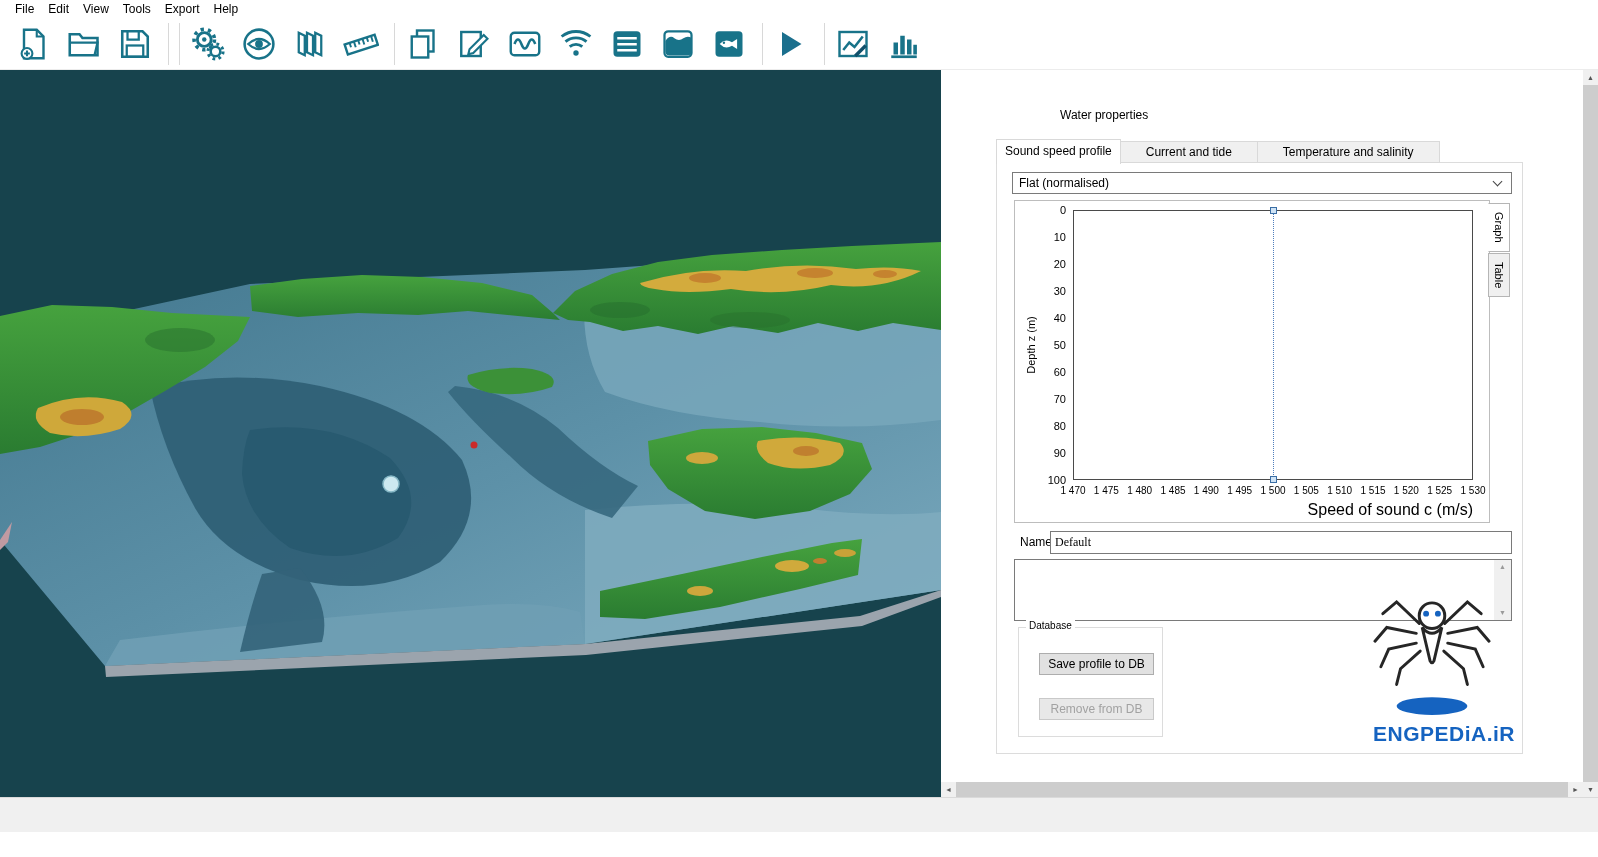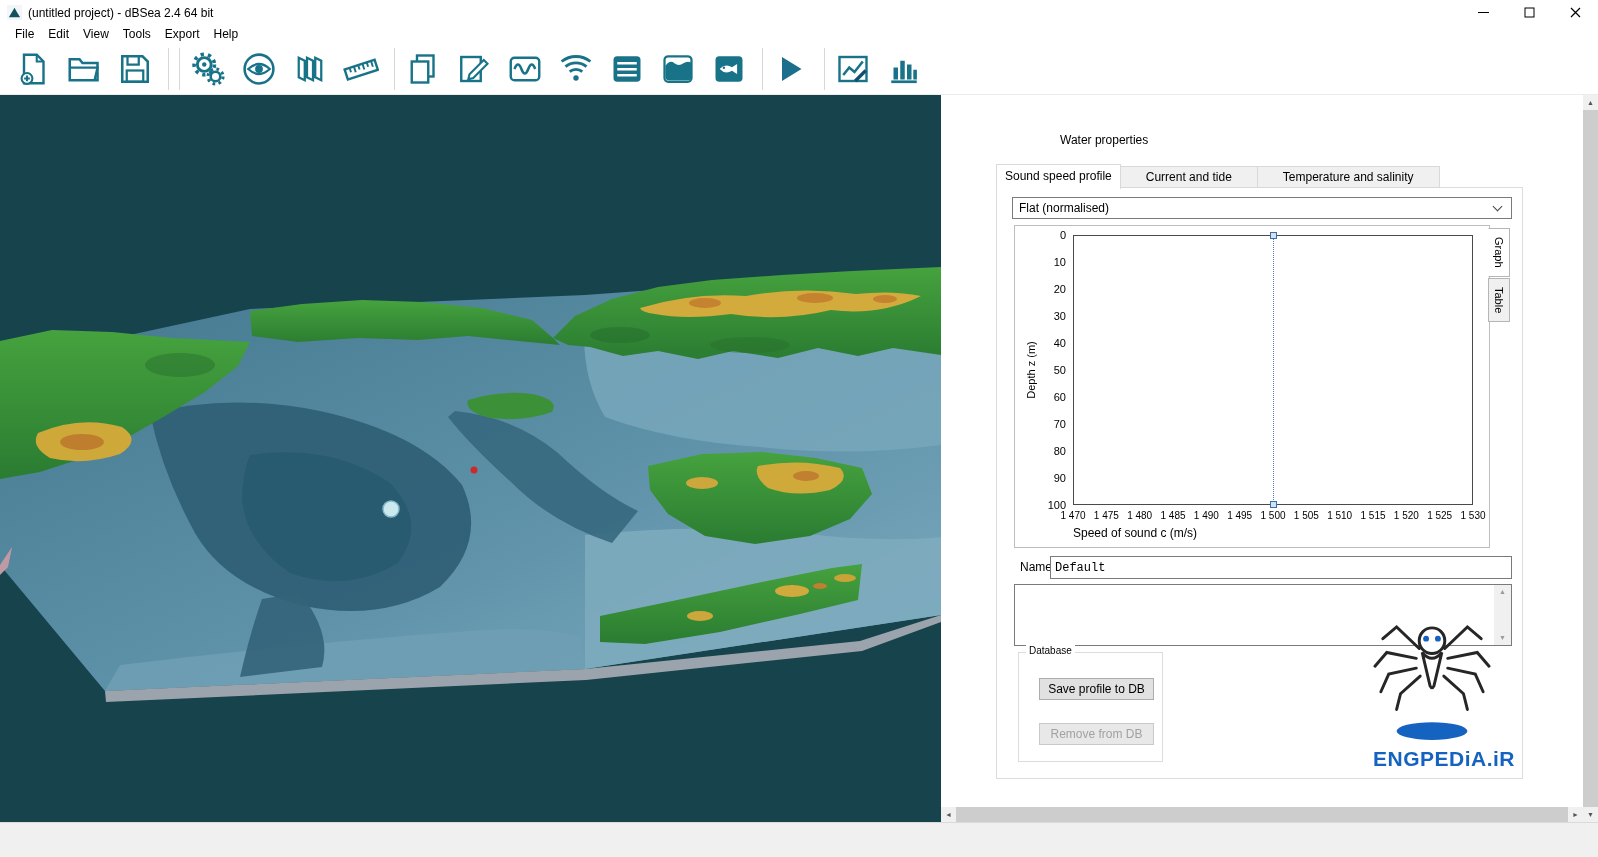--- a/index.html
+++ b/index.html
@@ -44,32 +44,32 @@
 
   
   .chartbox { left:73px; top:130px; width:476px; height:323px; border:1px solid #bdbdbd; background:#fff; z-index:2; }
   .chartbox > * { position:absolute; }
   .plot { left:58px; top:9px; width:400px; height:270px; border:1px solid #4a4a4a; background:#fff; }
   .yticks { left:0; top:9px; width:55px; height:270px; }
   .ytick { position:absolute; right:4px; transform:translateY(-50%); font-size:11px; }
   .ylab { left:16px; top:144px; transform:translate(-50%,-50%) rotate(-90deg); font-size:11px; white-space:nowrap; }
   .xticks { left:58px; top:284px; width:400px; height:13px; }
   .xtick { position:absolute; transform:translateX(-50%); font-size:10px; white-space:nowrap; }
-  .xlab { left:58px; top:300px; width:400px; text-align:left; font-size:12px; }
+  .xlab { left:58px; top:300px; width:400px; text-align:right; font-size:16px; }
   .vline { position:absolute; top:0; bottom:0; width:0; border-left:1px dotted #4f7fbd; }
   .handle { position:absolute; width:7px; height:7px; left:-4px; background:#cfe3f5; border:1px solid #3a6ea5; }
   .handle.ht { top:-4px; }
   .handle.hb { bottom:-4px; }
 
   .side-tabs { left:547px; top:133px; width:26px; z-index:2; }
   .stab { writing-mode:vertical-rl; font-size:11px; padding:8px 4px; border:1px solid #b5b5b5; background:#f0f0f0; margin-bottom:1px; }
   .stab.active { background:#fff; border-left-color:#fff; }
 
   .name-label { left:79px; top:465px; font-size:12px; z-index:2; }
-  .name-input { left:109px; top:461px; width:462px; height:23px; border:1px solid #7a7a7a; font-size:12px; padding:0 4px; font-family:Liberation Mono, monospace; z-index:2; }
+  .name-input { left:109px; top:461px; width:462px; height:23px; border:1px solid #7a7a7a; font-size:12px; padding:0 4px; font-family:Liberation Serif, serif; z-index:2; }
 
   .notes { left:73px; top:489px; width:498px; height:62px; border:1px solid #7a7a7a; background:#fff; z-index:2; }
   .notes textarea { position:absolute; left:0; top:0; width:478px; height:60px; border:none; resize:none; outline:none; font-family:inherit; }
   .notes-sb { position:absolute; right:0; top:0; width:17px; height:60px; background:#f0f0f0; display:flex; flex-direction:column; justify-content:space-between; align-items:center; }
   .sb-arrow { font-size:7px; color:#9a9a9a; line-height:14px; }
 
   .dbgroup { left:77px; top:557px; width:145px; height:110px; border:1px solid #dcdcdc; z-index:2; }
   .dbgroup > * { position:absolute; }
   .dbgroup-label { left:7px; top:-8px; background:#fff; padding:0 3px; font-size:10px; }
   .btn { left:20px; width:115px; height:22px; background:#e1e1e1; border:1px solid #adadad; font-size:12px; font-family:inherit; }
@@ -88,44 +88,20 @@
   .vs-btn { height:15px; width:15px; text-align:center; font-size:7px; color:#555; line-height:15px; }
   .vs-thumb { flex:1; width:15px; background:#cdcdcd; }
 
   .bottomstrip { height:35px; background:#f0f0f0; border-top:1px solid #dadada; }
 </style>
 </head>
 <body>
 
 <div class="window">
 
-  <div class="titlebar">
-    <svg class="app-icon" viewBox="0 0 16 16">
-      <rect width="16" height="16" fill="#f2f6f8"></rect>
-      <path d="M2 13 L8 3 L10.5 7.5 L14 13 Z" fill="#14505c"></path>
-    </svg>
-    <span class="title-text">(untitled project) - dBSea 2.4 64 bit</span>
-    <div class="win-controls">
-      <div class="wbtn">
-          <svg viewBox="0 0 11 11">
-            <path d="M0 5.5h11" stroke="#000" stroke-width="1"></path>
-          </svg>
-        </div>
-      <div class="wbtn">
-          <svg viewBox="0 0 11 11">
-            <rect x="1" y="1" width="9" height="9" fill="none" stroke="#000" stroke-width="1"></rect>
-          </svg>
-        </div>
-      <div class="wbtn">
-          <svg viewBox="0 0 11 11">
-            <path d="M1 1l9 9M10 1l-9 9" stroke="#000" stroke-width="1.2"></path>
-          </svg>
-        </div>
-    </div>
-  </div>
 
   <div class="menubar">
     <span class="menu-item">File</span>
     <span class="menu-item">Edit</span>
     <span class="menu-item">View</span>
     <span class="menu-item">Tools</span>
     <span class="menu-item">Export</span>
     <span class="menu-item">Help</span>
   </div>
 

